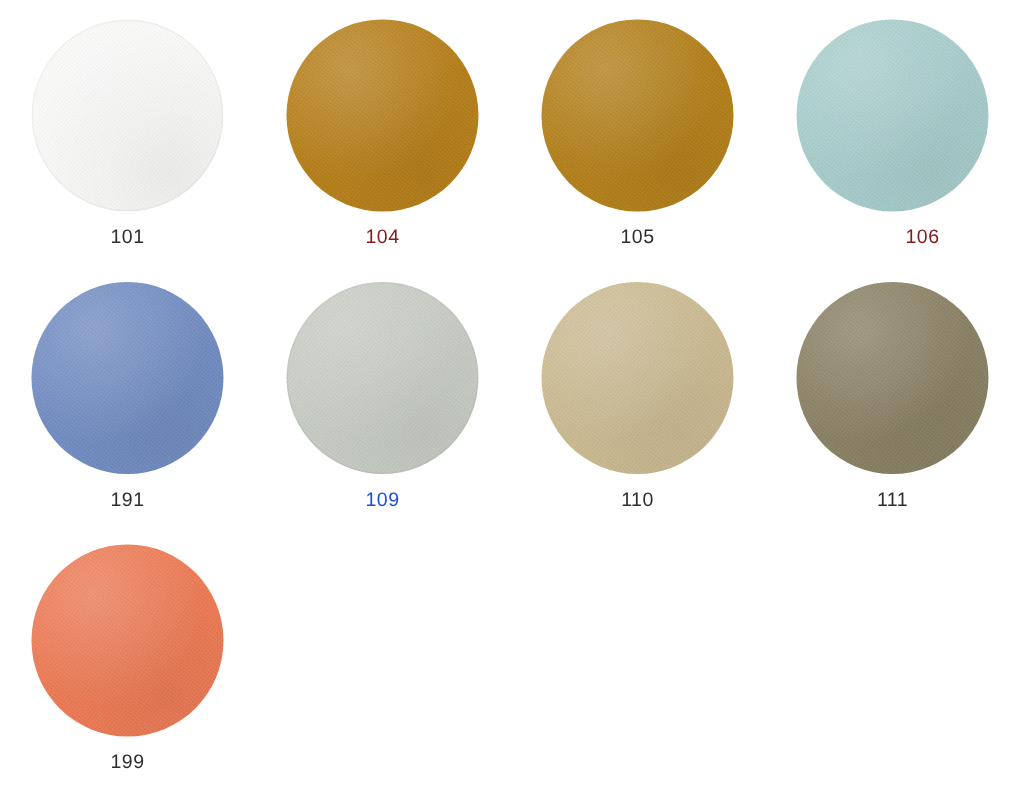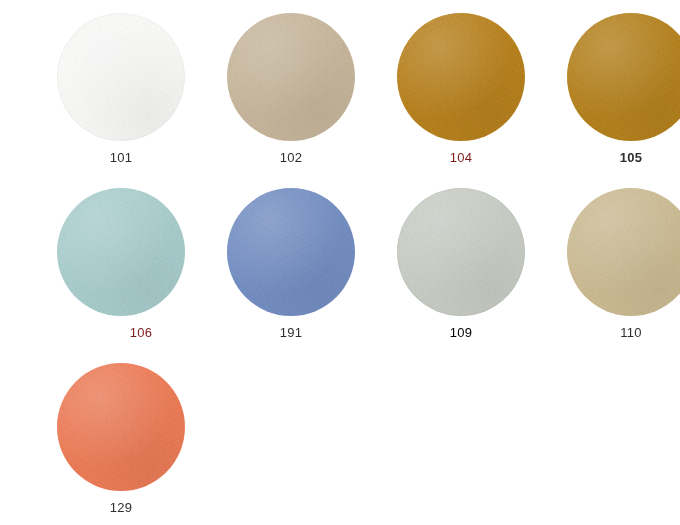--- a/index.html
+++ b/index.html
@@ -15,21 +15,20 @@
     overflow: hidden;
   }
 
   .swatch-grid {
     width: 565px;
     height: 525px;
     display: grid;
     grid-template-columns: repeat(4, 170px);
     grid-template-rows: repeat(3, 175px);
     box-sizing: border-box;
-    padding-left: 36px;
   }
 
   .swatch-cell {
     position: relative;
     display: flex;
     flex-direction: column;
     align-items: center;
     justify-content: flex-start;
     padding-top: 13px;
     box-sizing: border-box;
@@ -100,44 +99,44 @@
 </style>
 </head>
 <body style="background: rgb(255, 255, 255);">
 
 <div class="swatch-grid">
     <div class="swatch-cell">
       <div class="swatch-disc is-pale" style="background-color: rgb(251, 251, 250);"></div>
       <div class="swatch-label" style="color: rgb(46, 46, 46);">101</div>
     </div>
     <div class="swatch-cell">
-      <div class="swatch-disc" style="background-color: rgb(200, 183, 156);"></div>
-      <div class="swatch-label" style="color: rgb(46, 46, 46);">102</div>
-    </div>
-    <div class="swatch-cell">
       <div class="swatch-disc" style="background-color: rgb(184, 128, 26);"></div>
       <div class="swatch-label" style="color: #7f1d1d;">104</div>
     </div>
     <div class="swatch-cell">
       <div class="swatch-disc" style="background-color: rgb(181, 129, 26);"></div>
-      <div class="swatch-label" style="color: rgb(46, 46, 46); font-weight: bold;">105</div>
+      <div class="swatch-label" style="color: rgb(46, 46, 46);">105</div>
     </div>
     <div class="swatch-cell">
       <div class="swatch-disc" style="background-color: rgb(169, 207, 206);"></div>
       <div class="swatch-label" style="color: #7f1d1d; margin-left: 40px;">106</div>
     </div>
     <div class="swatch-cell">
       <div class="swatch-disc" style="background-color: rgb(115, 142, 196);"></div>
       <div class="swatch-label" style="color: rgb(46, 46, 46);">191</div>
     </div>
     <div class="swatch-cell">
       <div class="swatch-disc is-pale" style="background-color: rgb(201, 206, 198);"></div>
-      <div class="swatch-label" style="color: #000000;">109</div>
+      <div class="swatch-label" style="color: #1d4ed8;">109</div>
     </div>
     <div class="swatch-cell">
       <div class="swatch-disc" style="background-color: rgb(205, 188, 147);"></div>
       <div class="swatch-label" style="color: rgb(46, 46, 46); text-align: right;">110</div>
     </div>
     <div class="swatch-cell">
+      <div class="swatch-disc" style="background-color: rgb(139, 130, 101);"></div>
+      <div class="swatch-label" style="color: rgb(46, 46, 46);">111</div>
+    </div>
+    <div class="swatch-cell">
       <div class="swatch-disc" style="background-color: rgb(239, 123, 85);"></div>
-      <div class="swatch-label" style="color: rgb(46, 46, 46);">129</div>
+      <div class="swatch-label" style="color: rgb(46, 46, 46);">199</div>
     </div>
   </div>
 
 </body></html>

